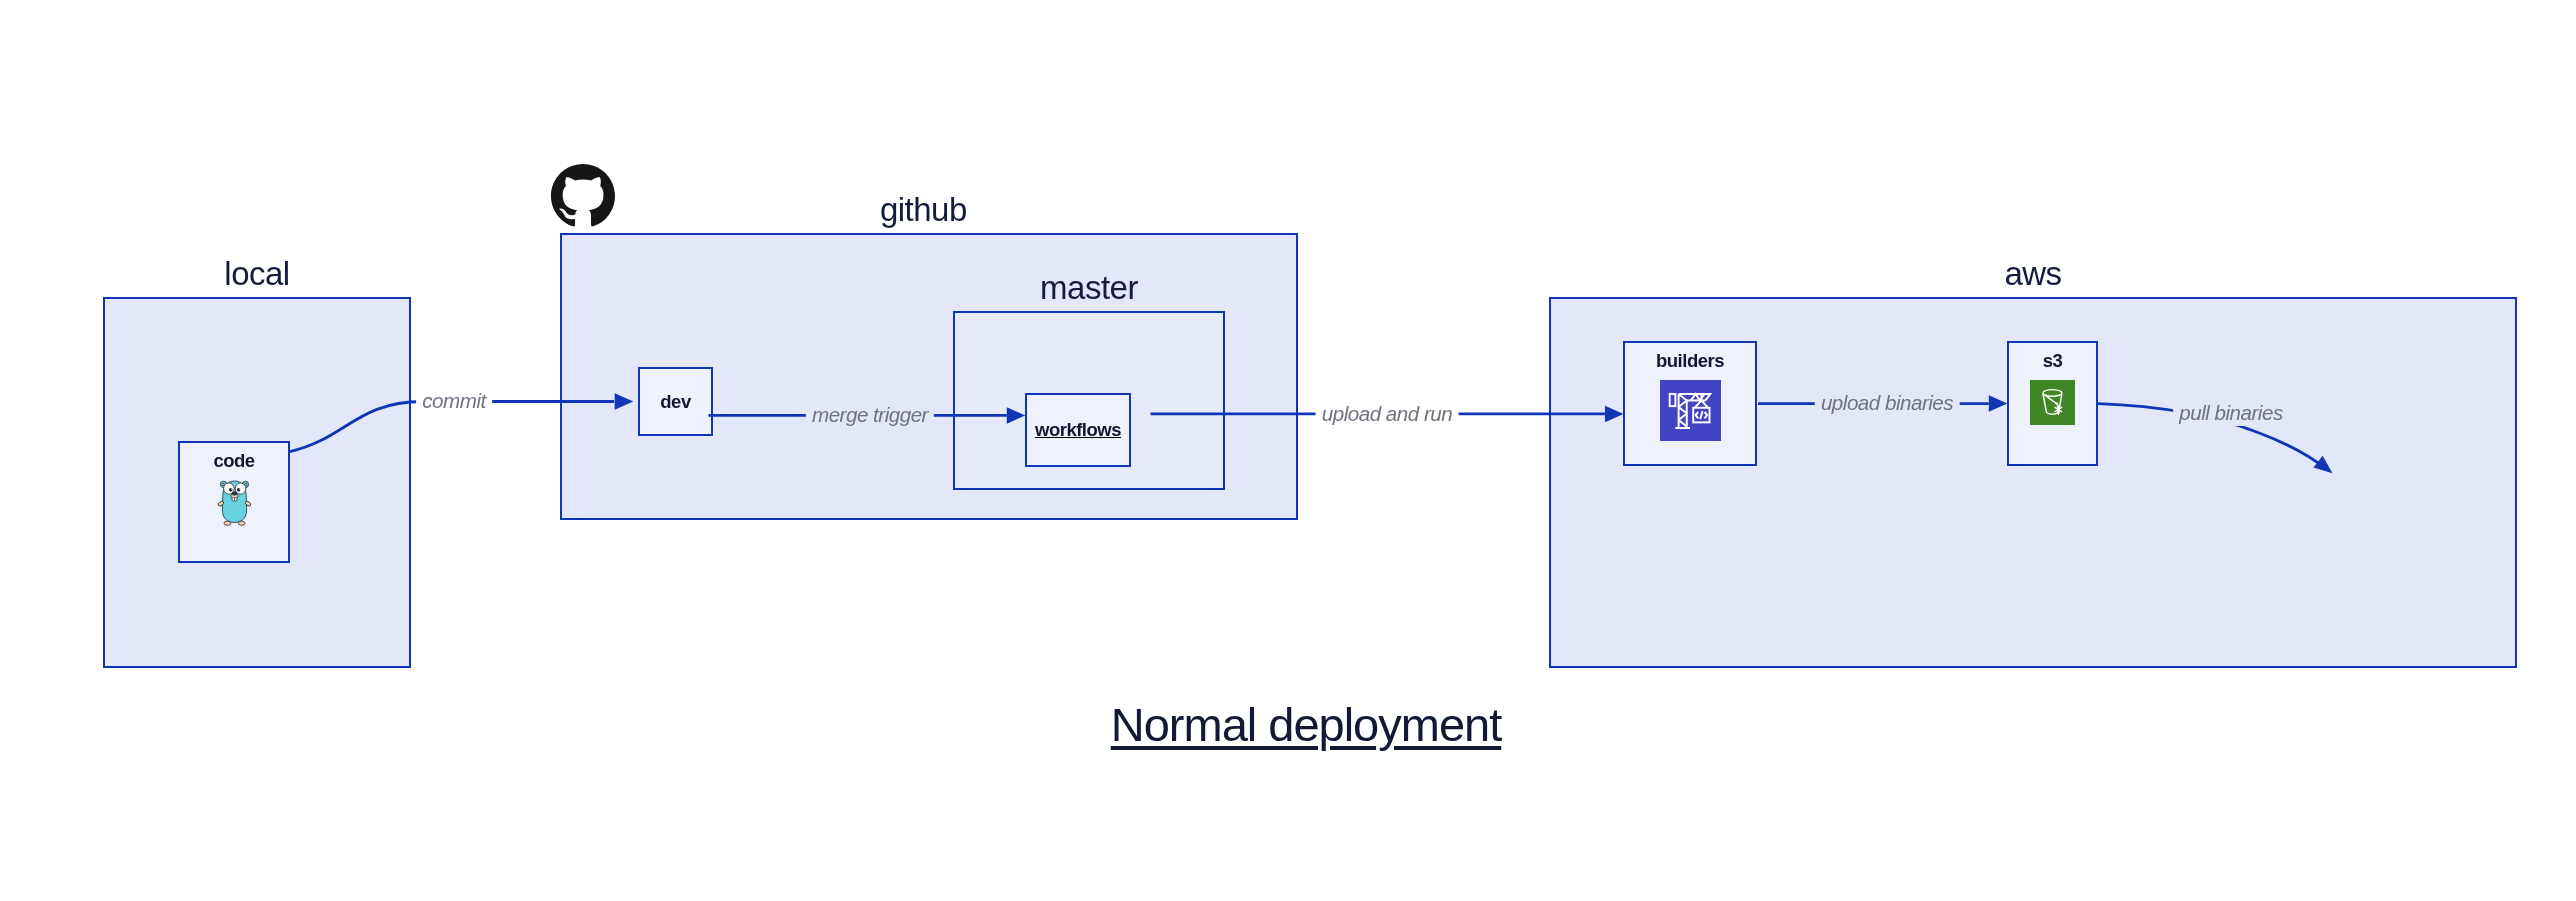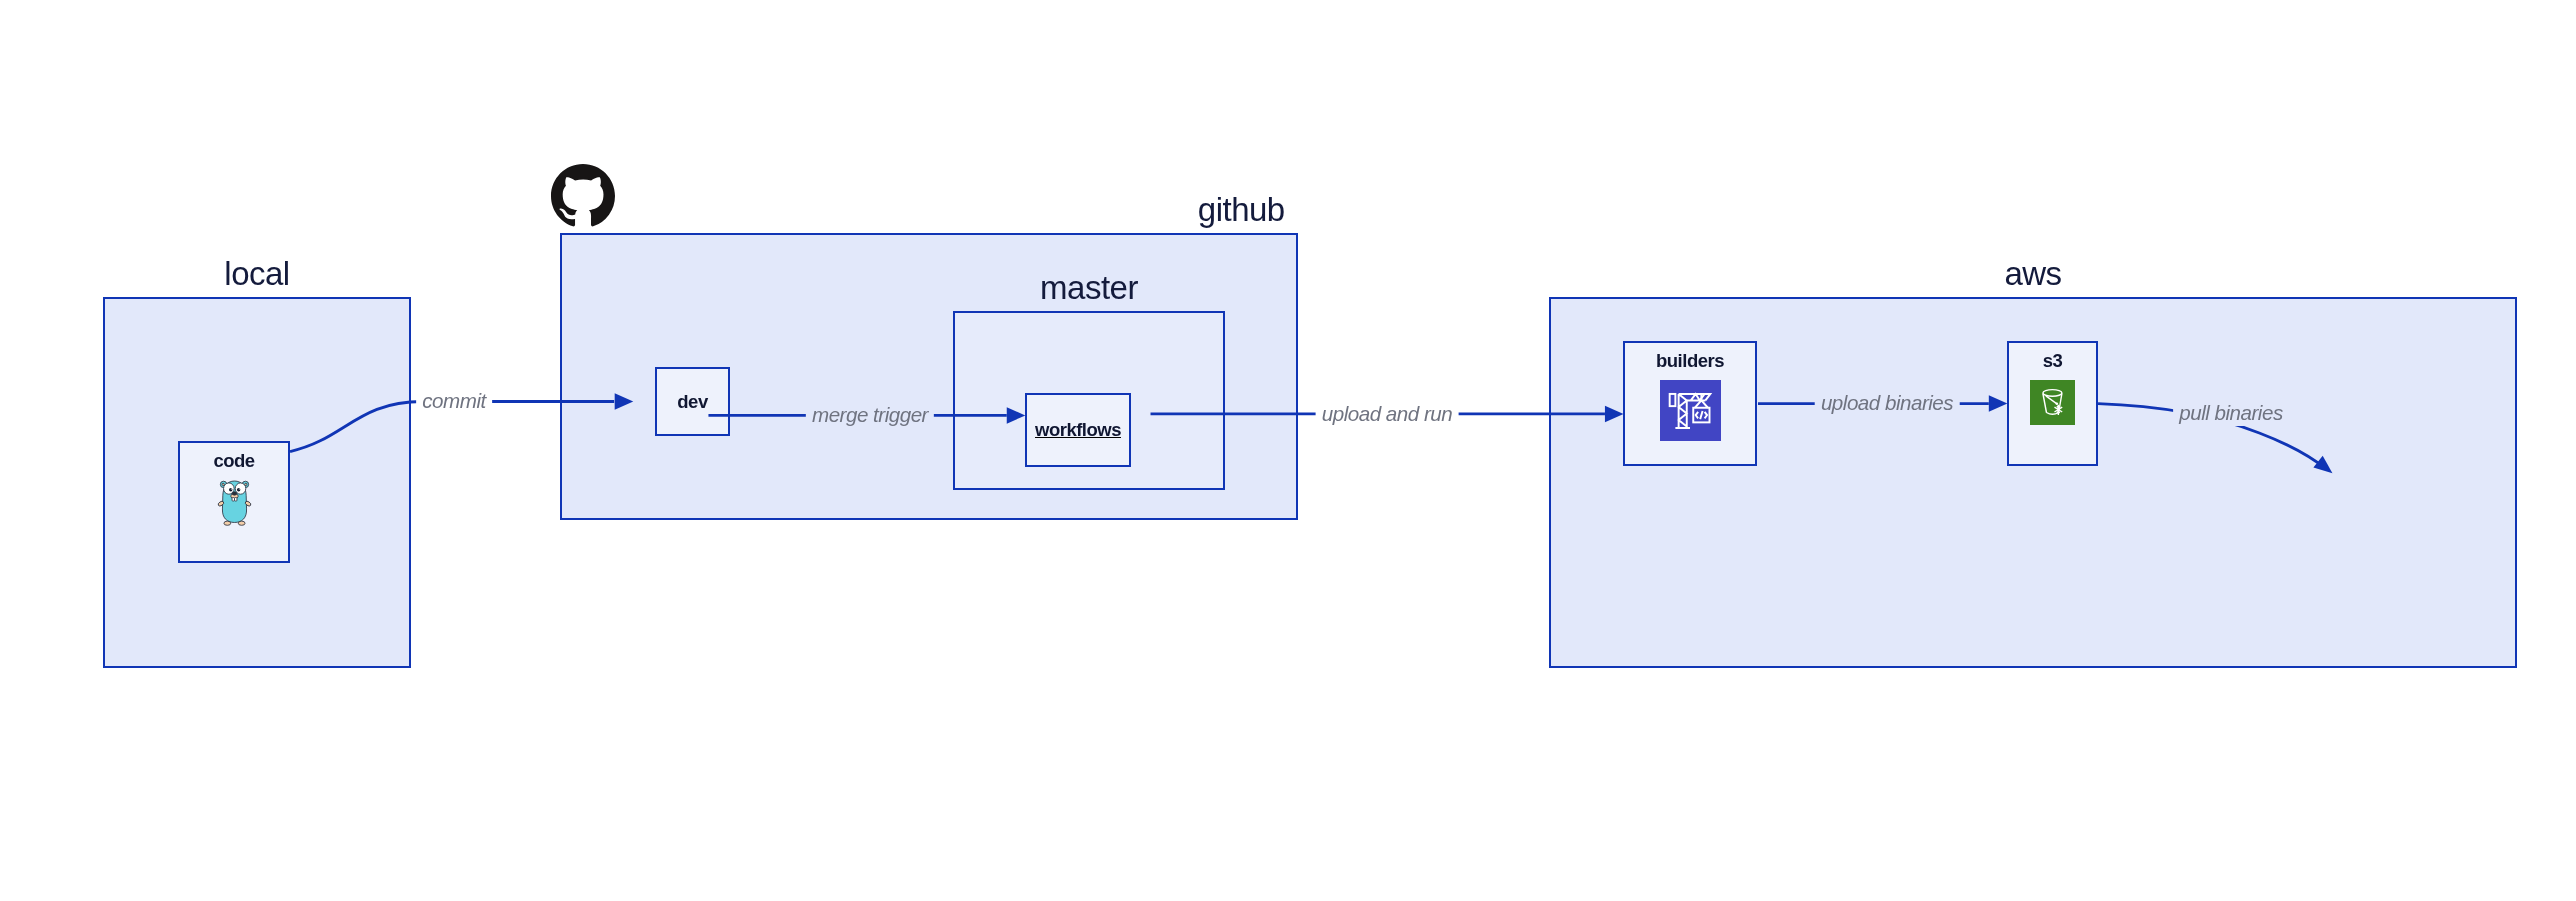--- a/index.html
+++ b/index.html
@@ -20,21 +20,21 @@
   .container-label{
     position:absolute;
     bottom:calc(100% + 6.2px);
     left:0;right:0;
     font-size:33px;
     color:#141b3c;
     text-align:center;
     letter-spacing:-0.5px;
     white-space:nowrap;
   }
-  .container-label.right{ text-align:right; padding-right:11.3px; }
+  .container-label.right{ padding-right:11.3px; }
   #local-box  {left:103px; top:297px; width:308px; height:371px;}
   #github-box {left:560px;top:233px; width:738px;height:287px;}
   #master-box {left:953px;top:311px; width:272px; height:179px; background:#e6ebfb;}
   #aws-box    {left:1549px;top:297px; width:968px;height:371px;}
 
   
   .node{
     position:absolute;
     background:#eef2fc;
     border:2.6px solid #1035b5;
@@ -47,21 +47,21 @@
     font-size:18.5px;font-weight:bold;color:#101732;
     margin-top:7.2px;letter-spacing:-0.5px;white-space:nowrap;
   }
   .node.centered .node-label{margin-top:0;}
   .node-icon{margin-top:6.2px;display:block;}
   .icon-tile{
     display:flex;align-items:center;justify-content:center;
     margin-top:8.2px;
   }
   #node-code     {left:178px; top:441px; width:112px;height:122px;}
-  #node-dev      {left:655px;top:367px; width:75px;height:69px;justify-content:center;}
+  #node-dev      {left:638px;top:367px; width:75px;height:69px;justify-content:center;}
   #node-workflows{left:1025px;top:393px; width:106px;height:74px;text-decoration:underline;}
   #node-builders {left:1623px;top:341px; width:134px;height:125px;}
   #node-s3       {left:2007px;top:341px; width:91px;height:125px;}
   #node-ec2      {left:2334px;top:444px; width:99px;height:120px;}
   #builders-tile{width:61px;height:61px;background:#4145c4;}
   #s3-tile      {width:45px; height:45px; background:#3f8624;}
   #ec2-tile     {width:49px; height:49px; background:#d8731d;}
 
   
   #github-logo{position:absolute;left:551px;top:164px;z-index:2;}
@@ -217,15 +217,16 @@
     <path class="edge-path" d="M4072 783 C 4190 787, 4300 807, 4385 840 C 4445 863, 4485 886, 4515 910"></path>
     <polygon class="edge-arrow" points="4527,918 4490,907 4508,884"></polygon>
   </svg>
 
   <span class="edge-label on-white" id="label-commit">commit</span>
   <span class="edge-label on-fill" id="label-merge-trigger">merge trigger</span>
   <span class="edge-label on-white" id="label-upload-and-run">upload and run</span>
   <span class="edge-label on-fill" id="label-upload-binaries">upload binaries</span>
   <span class="edge-label on-fill" id="label-pull-binaries">pull binaries</span>
 
+  <div id="diagram-title">Normal deployment</div>
 
 </div>
 
 
 </body></html>

